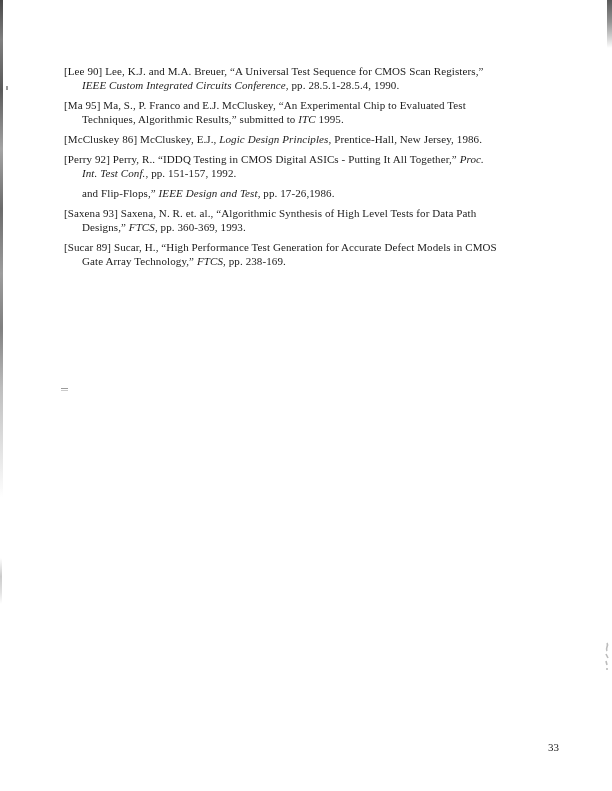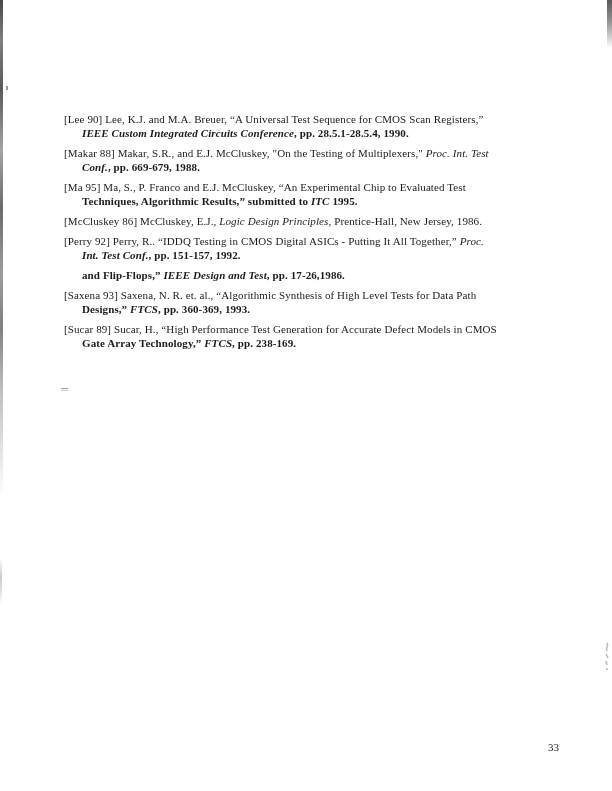--- a/index.html
+++ b/index.html
@@ -20,25 +20,24 @@
     color:var(--ink);
     overflow:hidden;
   }
   
   .references{
     position:absolute;
     left:64px;top:64px;width:492px;
     font-size:11px;
     line-height:14px;
     letter-spacing:0.1px;
-    margin-top:48px;
   }
   .ref-entry{margin:0 0 6px 0;}
   .ref-line{white-space:nowrap;}
-  .ref-line.cont{padding-left:18px;font-weight:bold;}
+  .ref-line.cont{padding-left:18px;}
   .ref-line em{font-style:italic;}
   
   .page-number{
     position:absolute;
     left:548px;top:740px;
     font-size:11px;line-height:14px;
     color:var(--ink);
   }
   
   .artifact{position:absolute;pointer-events:none;}
@@ -96,24 +95,20 @@
   <svg class="artifact squiggle" width="10" height="30" viewBox="0 0 10 30">
     <path d="M5 1 C7 4 3 6 5 9 M4 12 L6 16 M4 19 L5 23 M5 26 L5 28" fill="none" stroke="#7a7a7a" stroke-width="1.6" opacity="0.5"></path>
   </svg>
 
   <div class="references">
       <div class="ref-entry">
         <div class="ref-line"><span>[Lee 90] Lee, K.J. and M.A. Breuer, “A Universal Test Sequence for CMOS Scan Registers,”</span></div>
         <div class="ref-line cont"><em>IEEE Custom Integrated Circuits Conference</em><span>, pp. 28.5.1-28.5.4, 1990.</span></div>
       </div>
       <div class="ref-entry">
-        <div class="ref-line"><span>[Makar 88] Makar, S.R., and E.J. McCluskey, "On the Testing of Multiplexers," </span><em>Proc. Int. Test</em></div>
-        <div class="ref-line cont"><em>Conf.</em><span>, pp. 669-679, 1988.</span></div>
-      </div>
-      <div class="ref-entry">
         <div class="ref-line"><span>[Ma 95] Ma, S., P. Franco and E.J. McCluskey, “An Experimental Chip to Evaluated Test</span></div>
         <div class="ref-line cont"><span>Techniques, Algorithmic Results,” submitted to </span><em>ITC</em><span> 1995.</span></div>
       </div>
       <div class="ref-entry">
         <div class="ref-line"><span>[McCluskey 86] McCluskey, E.J., </span><em>Logic Design Principles</em><span>, Prentice-Hall, New Jersey, 1986.</span></div>
       </div>
       <div class="ref-entry">
         <div class="ref-line"><span>[Perry 92] Perry, R.. “IDDQ Testing in CMOS Digital ASICs - Putting It All Together,” </span><em>Proc.</em></div>
         <div class="ref-line cont"><em>Int. Test Conf.</em><span>, pp. 151-157, 1992.</span></div>
       </div>

